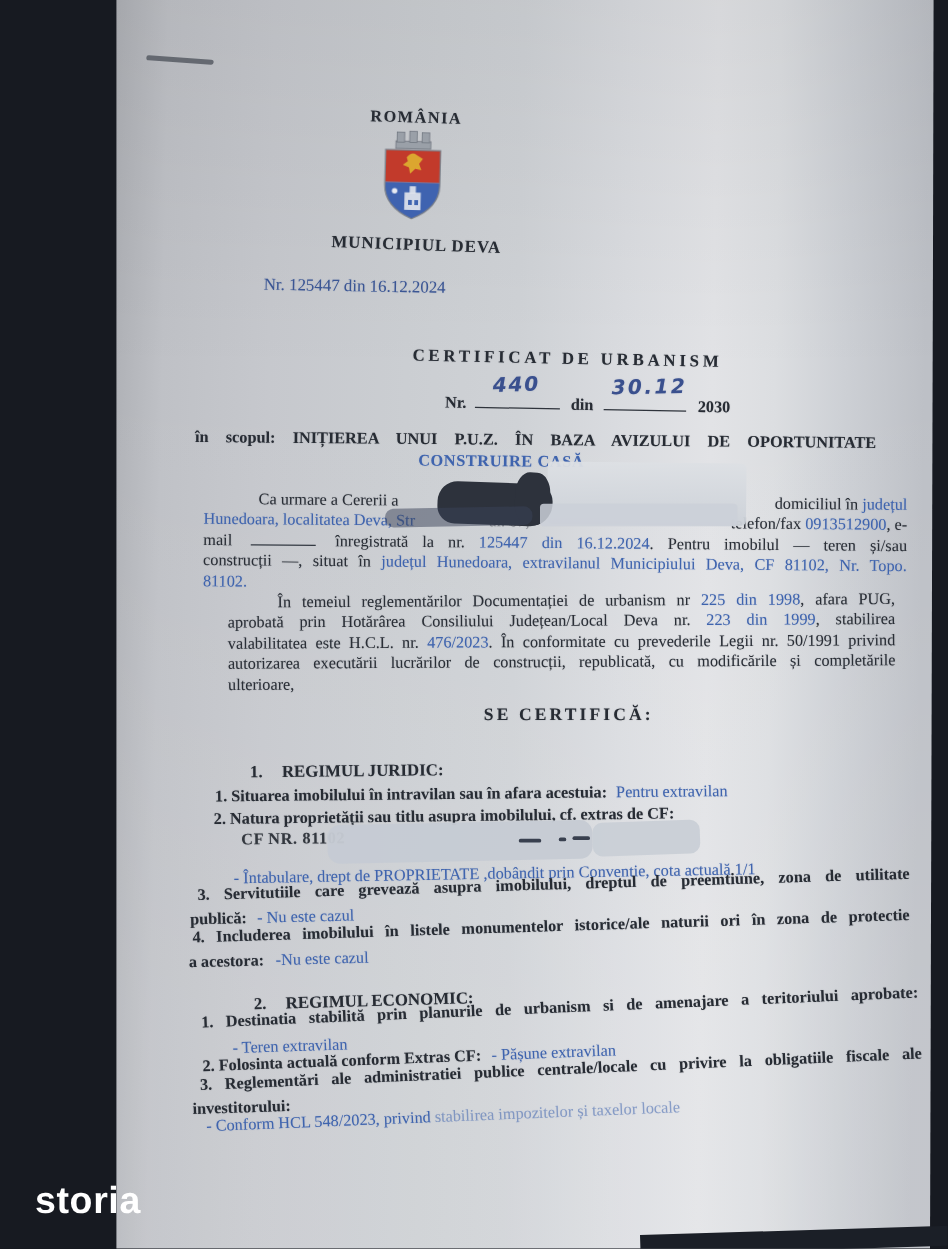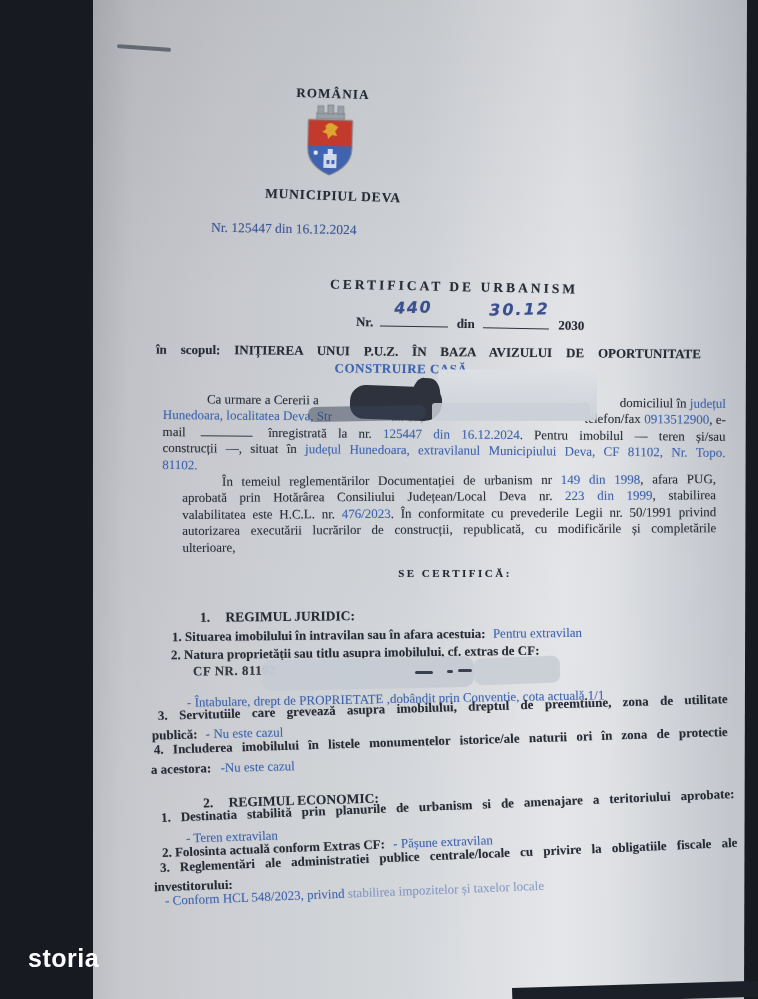--- a/index.html
+++ b/index.html
@@ -33,21 +33,21 @@
   .abs{position:absolute;}
   .ind{display:inline-block;width:44px;}
   .blank{display:inline-block;width:52px;height:11px;border-bottom:1.2px solid #343a43;margin:0 4px;}
   .uline{display:inline-block;position:relative;height:13px;border-bottom:1.3px solid #2e333b;vertical-align:baseline;}
   .hw{position:absolute;font-family:"DejaVu Sans",sans-serif;font-style:italic;font-weight:600;
       color:var(--hand);text-shadow:0 0 1px rgba(58,80,142,.35);}
   .redact{position:absolute;}
   .watermark{
     position:absolute;left:28px;top:944px;
     font-family:"Liberation Sans",sans-serif;font-weight:bold;
-    font-size:25px;color:#ffffff;letter-spacing:0.5px;
+    font-size:30px;color:#ffffff;letter-spacing:0.5px;
   }
   .dash{position:absolute;background:#565b63;border-radius:2px;opacity:.85;}
   .bottom-edge{position:absolute;left:512px;top:988px;width:250px;height:16px;
     background:#1b1f27;transform:rotate(-1.7deg);transform-origin:left top;}
   svg{display:block;}
 </style>
 </head>
 <body>
 
 <div class="paper"></div>
@@ -122,35 +122,35 @@
   <div class="ln jst" style="position:relative;width:563px;">
     <span>construcții —, situat în</span>
     <span class="bl">județul Hunedoara, extravilanul Municipiului Deva, CF 81102, Nr. Topo.</span>
   </div>
   <div class="ln bl" style="position:relative;">81102.</div>
 </div>
 
 <div class="abs" style="left:182px;top:474px;width:534px;transform:rotate(-.3deg);transform-origin:left top;">
   <div class="ln jst" style="position:relative;width:534px;">
     <span class="ind" style="width:40px;"></span><span>În temeiul reglementărilor Documentației de urbanism nr</span>
-    <span class="bl">149 din 1998</span><span>, afara PUG,</span>
+    <span class="bl">225 din 1998</span><span>, afara PUG,</span>
   </div>
   <div class="ln jst" style="position:relative;width:534px;">
     <span>aprobată prin Hotărârea Consiliului Județean/Local Deva nr.</span>
     <span class="bl">223 din 1999</span><span>, stabilirea</span>
   </div>
   <div class="ln jst" style="position:relative;width:534px;">
     <span>valabilitatea este H.C.L. nr.</span>
     <span class="bl">476/2023</span><span>. În conformitate cu prevederile Legii nr. 50/1991 privind</span>
   </div>
   <div class="ln jst" style="position:relative;width:534px;">autorizarea executării lucrărilor de construcții, republicată, cu modificările și completările</div>
   <div class="ln" style="position:relative;">ulterioare,</div>
 </div>
 
-<div class="ln bd ctr" style="left:255px;top:565px;width:400px;letter-spacing:2.5px;font-size:11px;">SE CERTIFICĂ:</div>
+<div class="ln bd ctr" style="left:255px;top:565px;width:400px;letter-spacing:2.5px;font-size:14px;">SE CERTIFICĂ:</div>
 
 <div class="ln" style="left:200px;top:609px;font-size:13.5px;transform:rotate(-.6deg);">
   <span class="bd">1.</span>
   <span class="bd" style="margin-left:12px;">REGIMUL JURIDIC:</span>
 </div>
 
 <div class="ln" style="left:172px;top:627px;transform:rotate(-.6deg);">
   <span class="bd">1. Situarea imobilului în intravilan sau în afara acestuia:</span>
   <span class="bl" style="margin-left:4px;">Pentru extravilan</span>
 </div>

